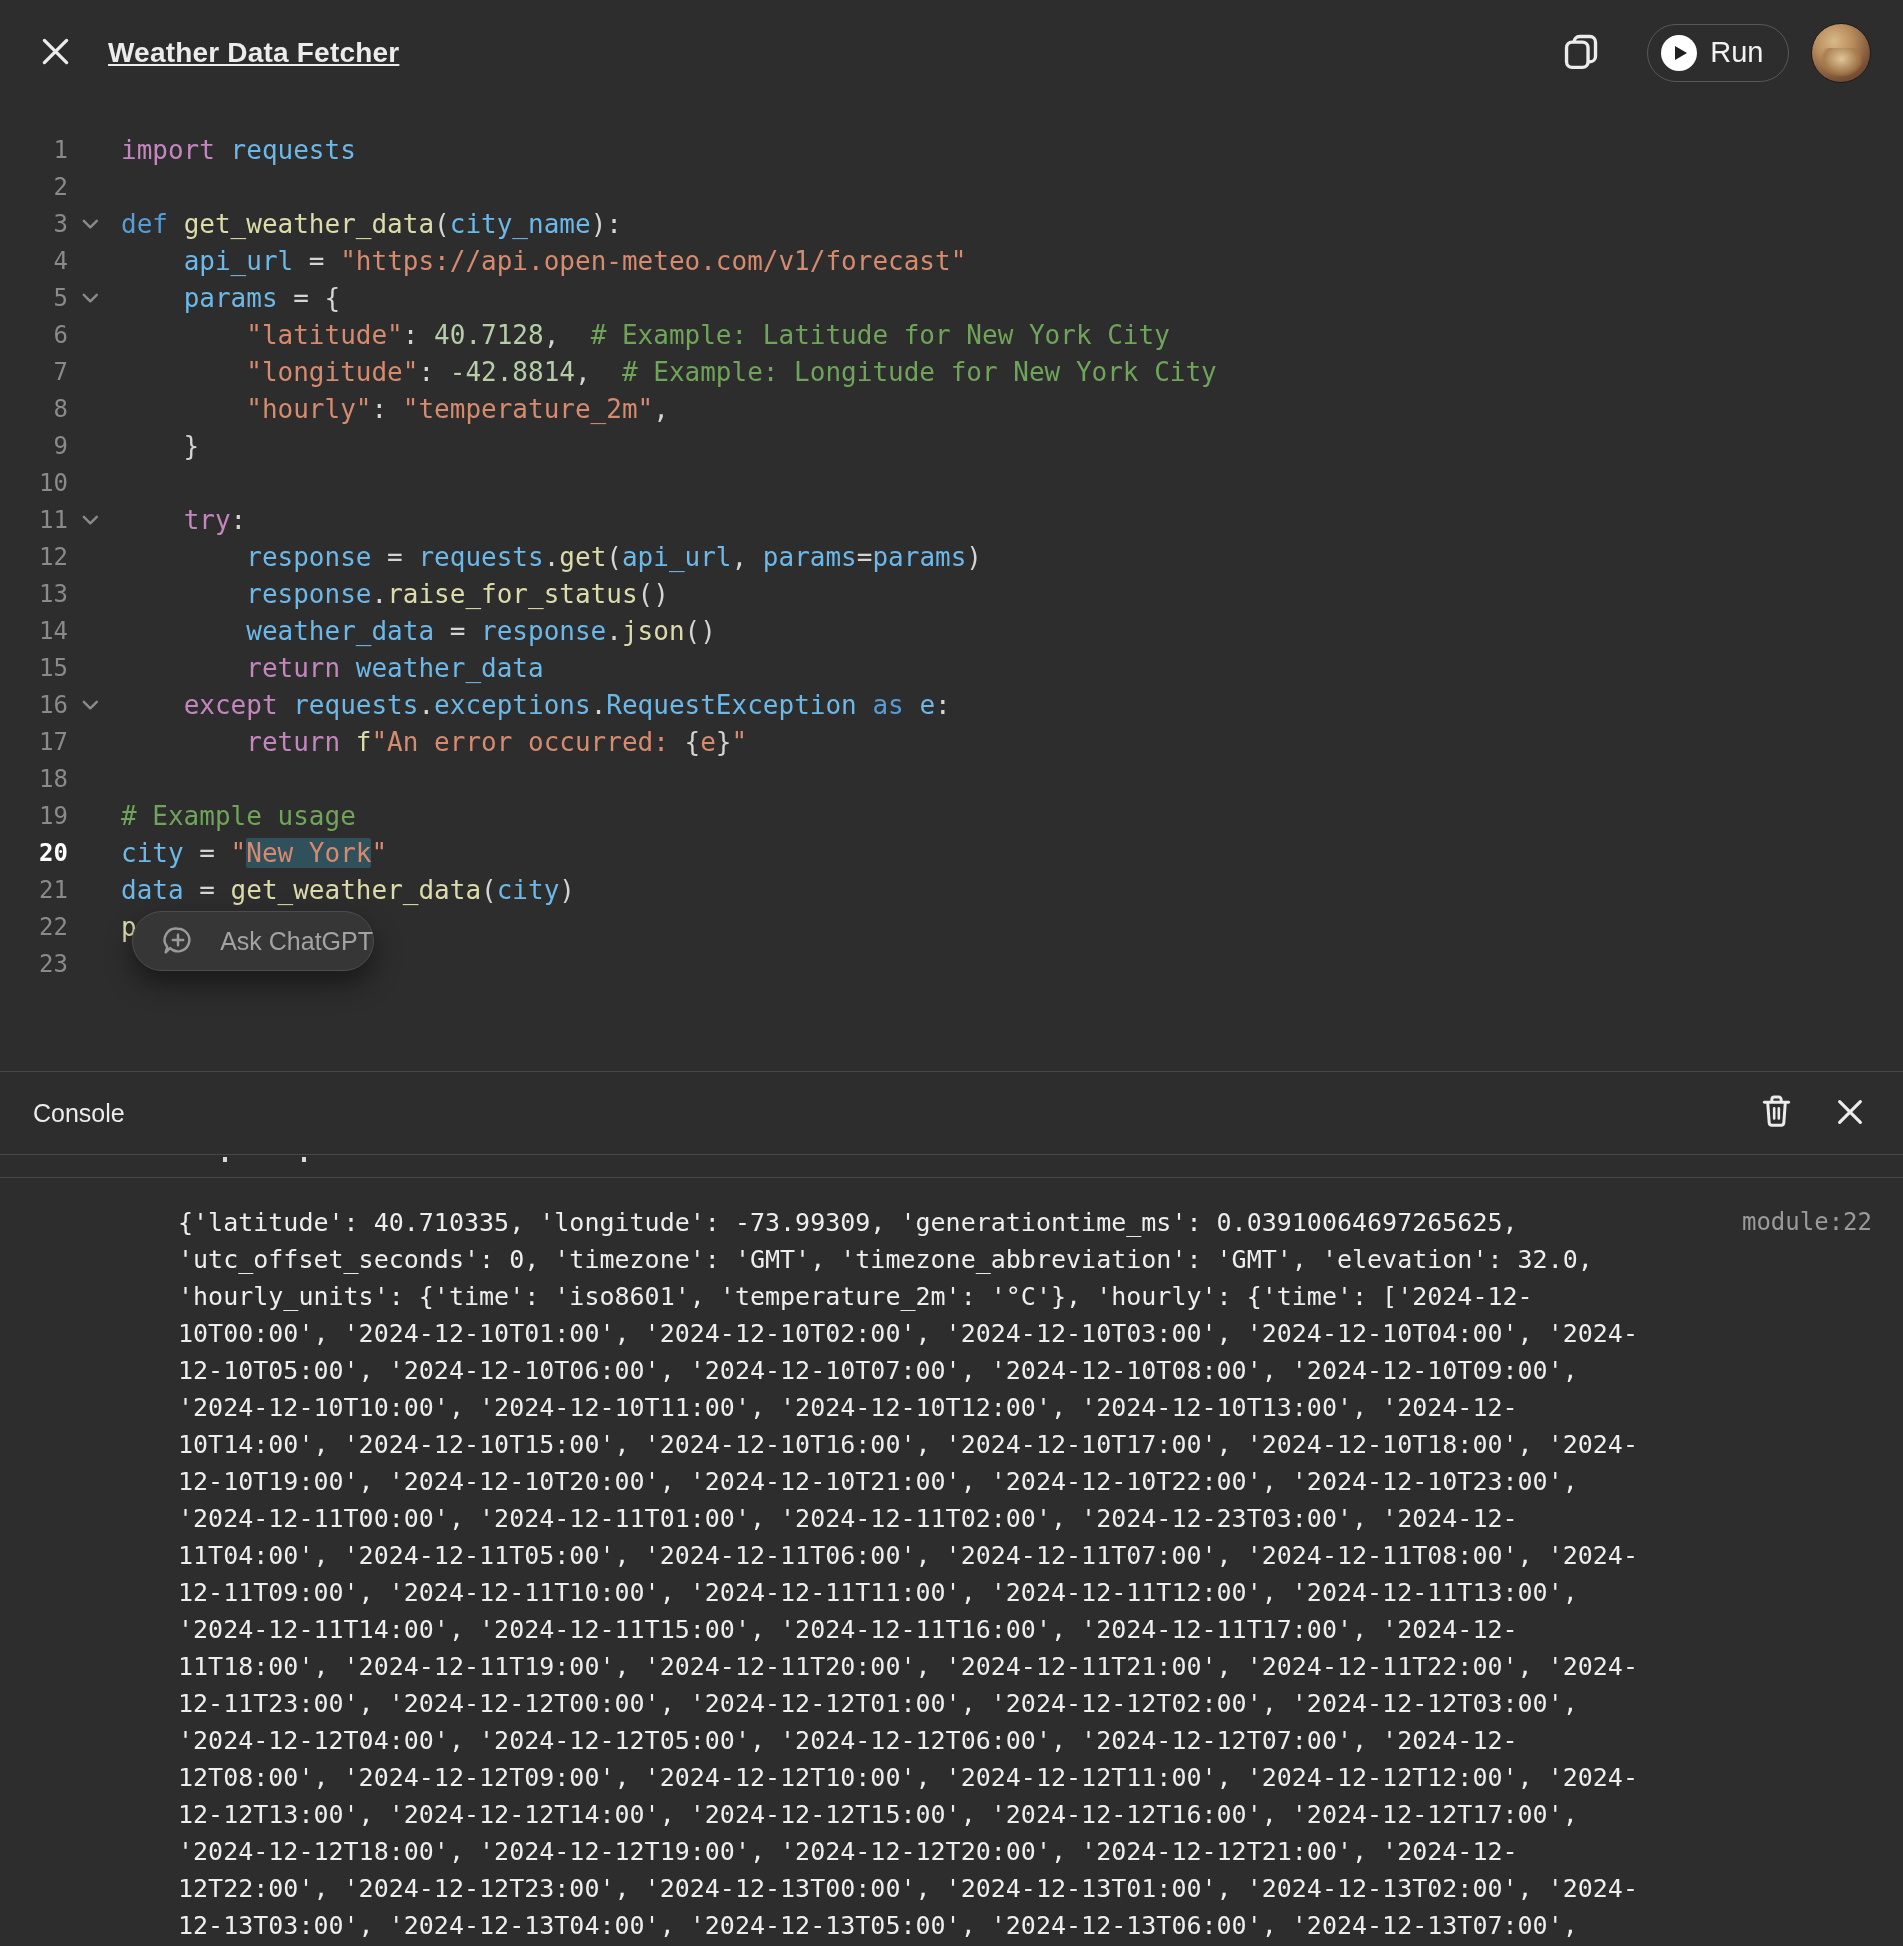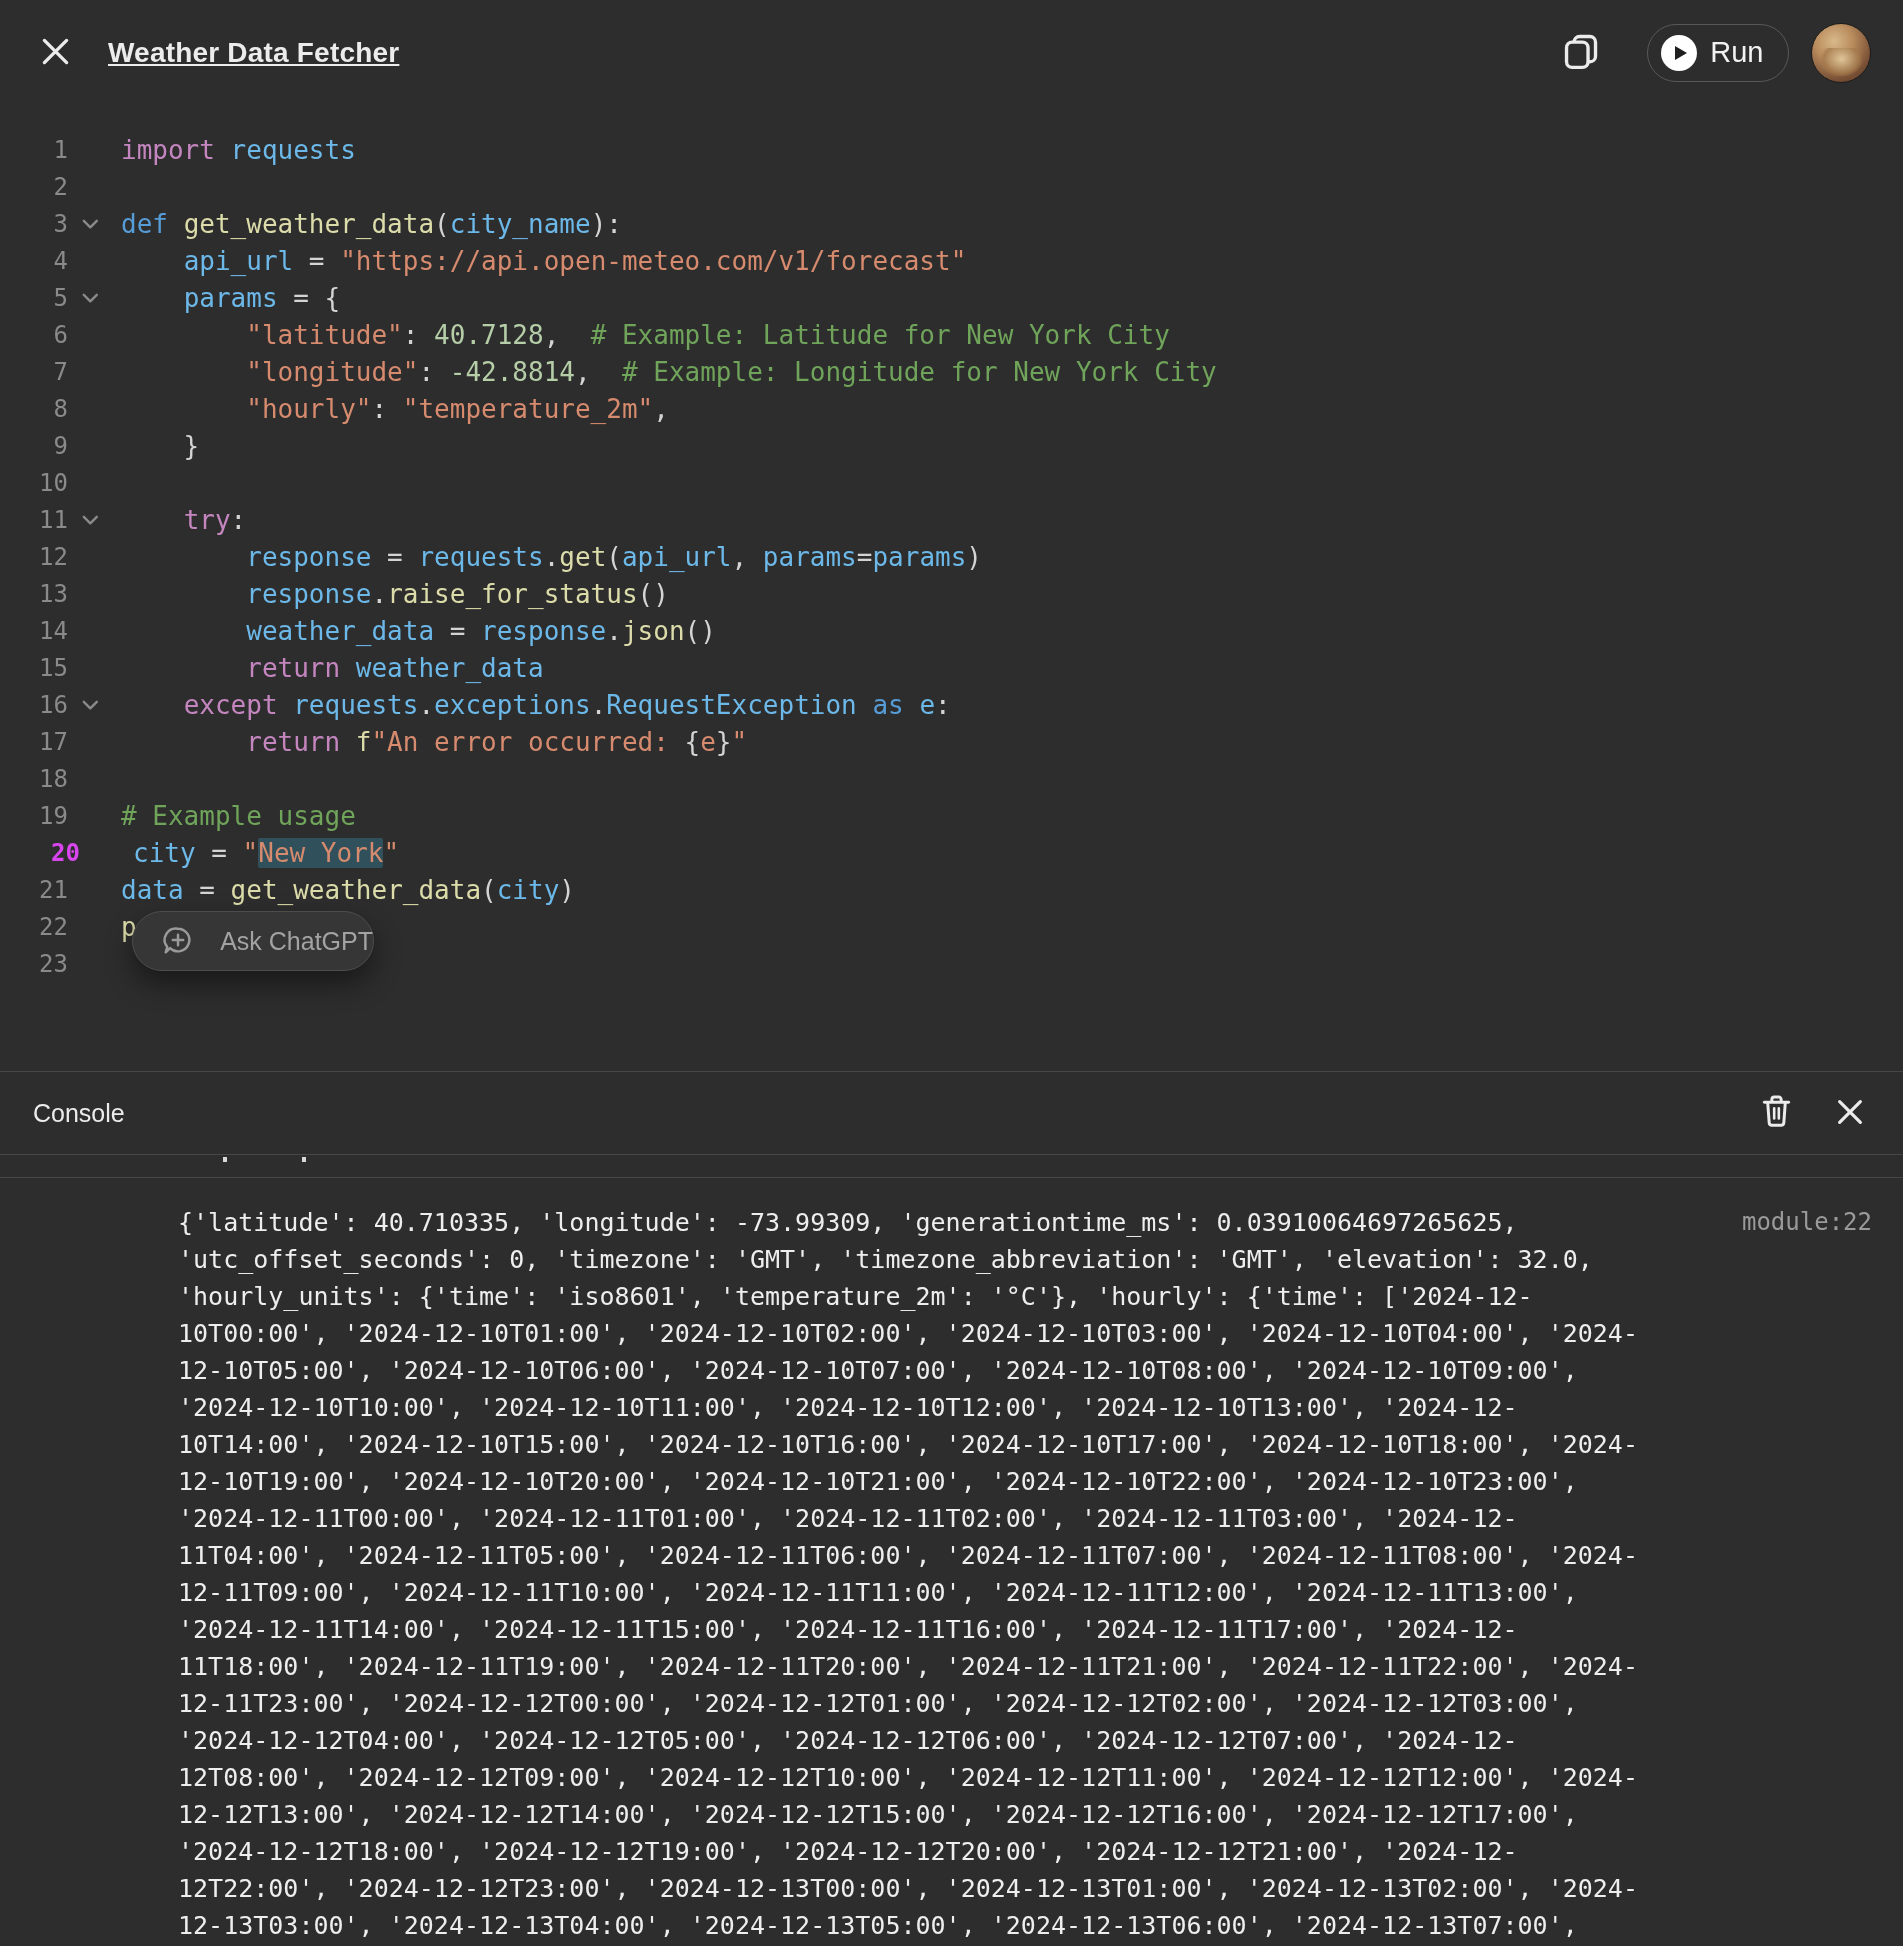--- a/index.html
+++ b/index.html
@@ -32,21 +32,21 @@
   .avatar::after { content:""; position:absolute; left:9.4px; top:24px; width:41px; height:28px;
                    background:radial-gradient(ellipse at 50% 40%, #e8d3a8 0%, #a57a4c 60%, transparent 75%);
                    opacity:.8; }
 
   
   .editor { position:absolute; top:132px; left:0; width:1904px;
             font-family:"DejaVu Sans Mono", monospace; font-size:26px; }
   .code-row { display:flex; height:37px; line-height:37px; white-space:pre; }
   .gutter-num { width:68px; text-align:right; color:#8a8a8a; font-size:24px;
                 flex:0 0 68px; }
-  .gutter-num.active { color:#d946ef; font-weight:bold;margin-left:12px; }
+  .gutter-num.active { color:#ffffff; font-weight:bold; }
   .gutter-fold { flex:0 0 53px; display:flex; align-items:center; padding-left:12px; }
   .gutter-fold svg { display:block; }
   .code-text { flex:1; }
   .tok-kw1 { color:#c586c0; }
   .tok-kw2 { color:#569cd6; }
   .tok-var { color:#6cb8e8; }
   .tok-fn  { color:#dcdcaa; }
   .tok-str { color:#d68a6e; }
   .tok-num { color:#b5cea8; }
   .tok-com { color:#6fa45a; }
@@ -184,21 +184,21 @@
     <div class="module-badge">module:22</div>
     <div>
         <div class="console-line">{'latitude': 40.710335, 'longitude': -73.99309, 'generationtime_ms': 0.03910064697265625,</div>
         <div class="console-line">'utc_offset_seconds': 0, 'timezone': 'GMT', 'timezone_abbreviation': 'GMT', 'elevation': 32.0,</div>
         <div class="console-line">'hourly_units': {'time': 'iso8601', 'temperature_2m': '°C'}, 'hourly': {'time': ['2024-12-</div>
         <div class="console-line">10T00:00', '2024-12-10T01:00', '2024-12-10T02:00', '2024-12-10T03:00', '2024-12-10T04:00', '2024-</div>
         <div class="console-line">12-10T05:00', '2024-12-10T06:00', '2024-12-10T07:00', '2024-12-10T08:00', '2024-12-10T09:00',</div>
         <div class="console-line">'2024-12-10T10:00', '2024-12-10T11:00', '2024-12-10T12:00', '2024-12-10T13:00', '2024-12-</div>
         <div class="console-line">10T14:00', '2024-12-10T15:00', '2024-12-10T16:00', '2024-12-10T17:00', '2024-12-10T18:00', '2024-</div>
         <div class="console-line">12-10T19:00', '2024-12-10T20:00', '2024-12-10T21:00', '2024-12-10T22:00', '2024-12-10T23:00',</div>
-        <div class="console-line">'2024-12-11T00:00', '2024-12-11T01:00', '2024-12-11T02:00', '2024-12-11T03:00', '2024-12-</div>
+        <div class="console-line">'2024-12-11T00:00', '2024-12-11T01:00', '2024-12-11T02:00', '2024-12-23T03:00', '2024-12-</div>
         <div class="console-line">11T04:00', '2024-12-11T05:00', '2024-12-11T06:00', '2024-12-11T07:00', '2024-12-11T08:00', '2024-</div>
         <div class="console-line">12-11T09:00', '2024-12-11T10:00', '2024-12-11T11:00', '2024-12-11T12:00', '2024-12-11T13:00',</div>
         <div class="console-line">'2024-12-11T14:00', '2024-12-11T15:00', '2024-12-11T16:00', '2024-12-11T17:00', '2024-12-</div>
         <div class="console-line">11T18:00', '2024-12-11T19:00', '2024-12-11T20:00', '2024-12-11T21:00', '2024-12-11T22:00', '2024-</div>
         <div class="console-line">12-11T23:00', '2024-12-12T00:00', '2024-12-12T01:00', '2024-12-12T02:00', '2024-12-12T03:00',</div>
         <div class="console-line">'2024-12-12T04:00', '2024-12-12T05:00', '2024-12-12T06:00', '2024-12-12T07:00', '2024-12-</div>
         <div class="console-line">12T08:00', '2024-12-12T09:00', '2024-12-12T10:00', '2024-12-12T11:00', '2024-12-12T12:00', '2024-</div>
         <div class="console-line">12-12T13:00', '2024-12-12T14:00', '2024-12-12T15:00', '2024-12-12T16:00', '2024-12-12T17:00',</div>
         <div class="console-line">'2024-12-12T18:00', '2024-12-12T19:00', '2024-12-12T20:00', '2024-12-12T21:00', '2024-12-</div>
         <div class="console-line">12T22:00', '2024-12-12T23:00', '2024-12-13T00:00', '2024-12-13T01:00', '2024-12-13T02:00', '2024-</div>

